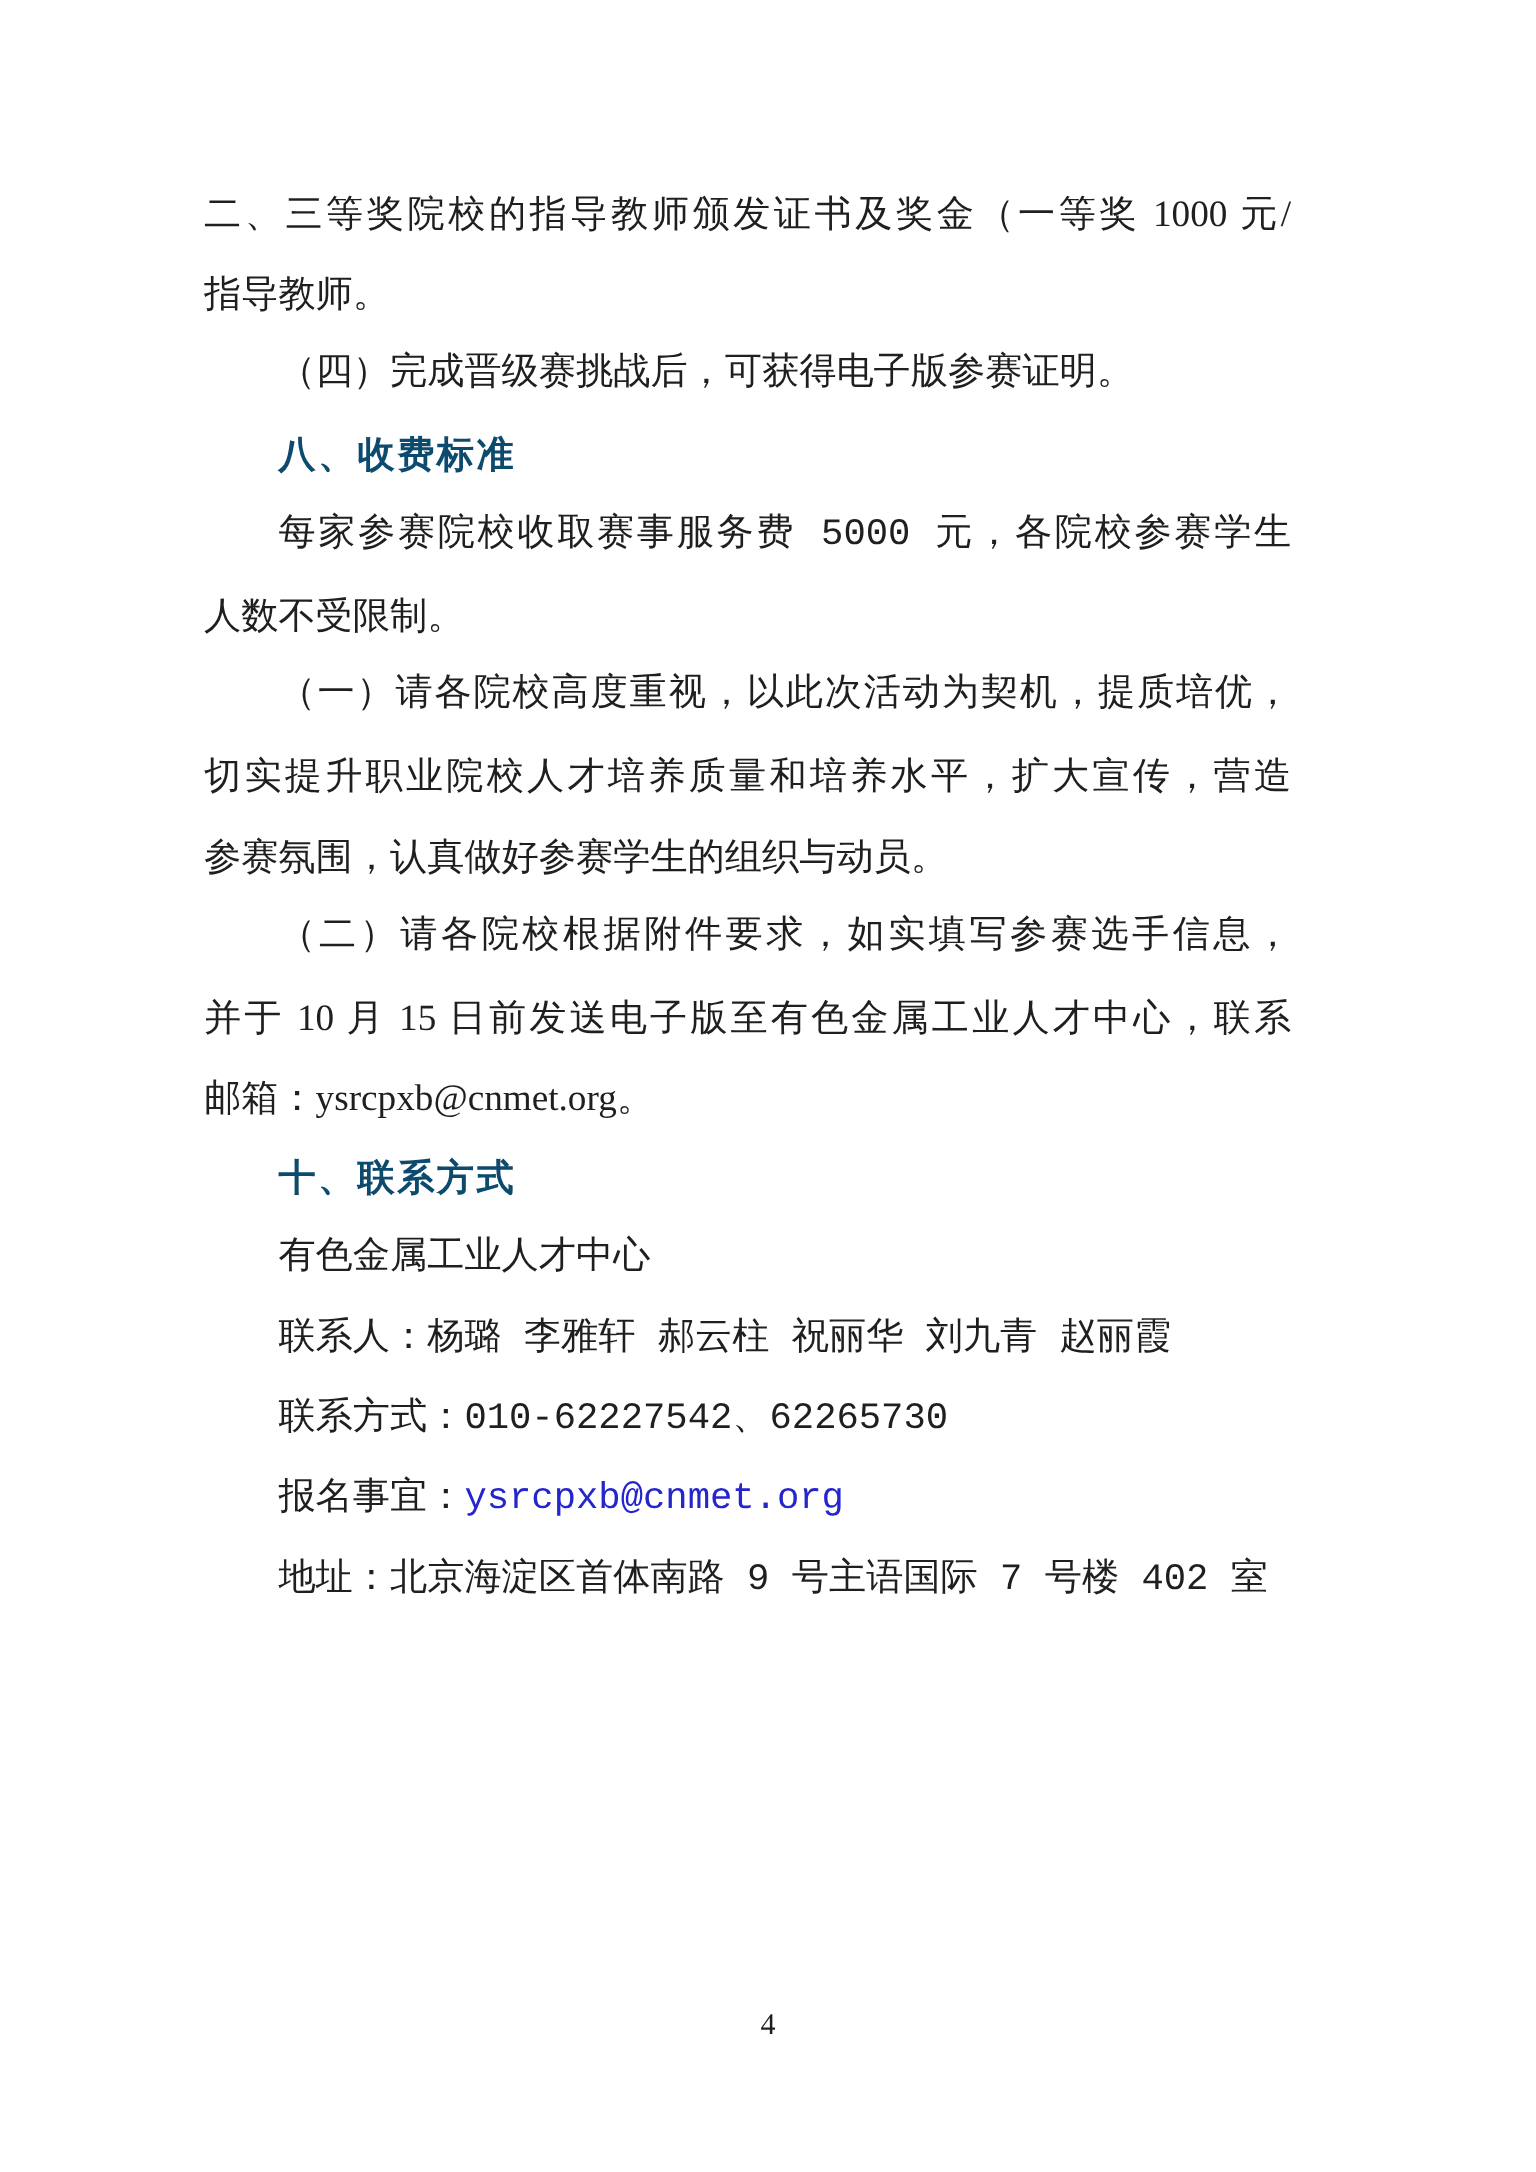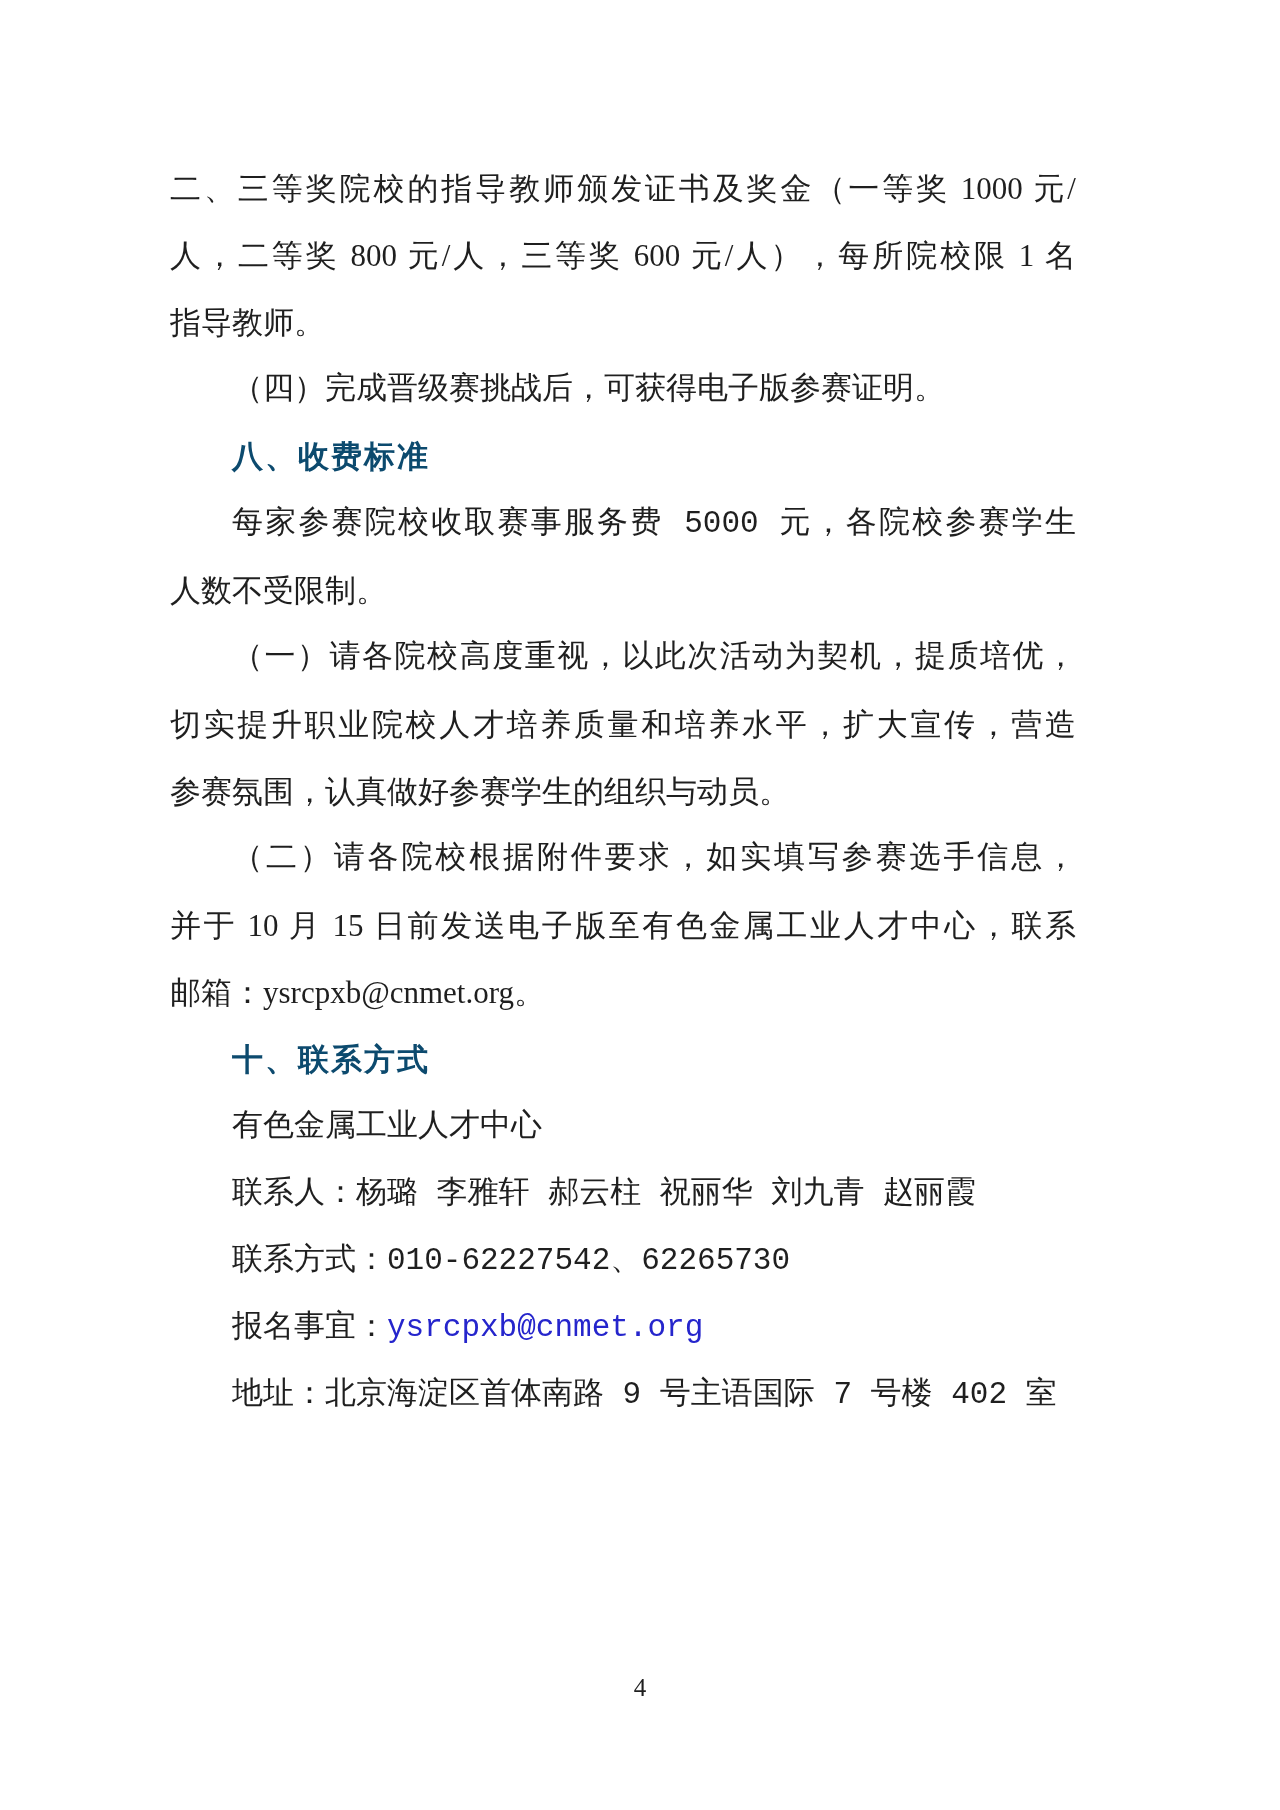--- a/index.html
+++ b/index.html
@@ -13,21 +13,21 @@
     overflow: hidden;
   }
   .page {
     position: absolute;
     inset: 0;
     background: #ffffff;
   }
   .text-block {
     position: absolute;
     left: 170px;
-    top: 155px;
+    top: 144px;
     width: 906px;
   }
   .line {
     font-size: 31px;
     line-height: 67px;
     min-height: 67px;
     color: #1f1f1f;
   }
   .indent { text-indent: 2em; font-family: Liberation Mono, monospace; }
   .full {
@@ -56,21 +56,20 @@
     color: #1f1f1f;
   }
 </style>
 </head>
 <body>
 
 <div class="page">
   <div class="text-block">
 
     <div class="line full">二、三等奖院校的指导教师颁发证书及奖金（一等奖 1000 元/</div>
-    <div class="line full">人，二等奖 800 元/人，三等奖 600 元/人），每所院校限 1 名</div>
     <div class="line">指导教师。</div>
 
     <div class="line indent">（四）完成晋级赛挑战后，可获得电子版参赛证明。</div>
 
     <div class="line indent heading">八、收费标准</div>
 
     <div class="line indent full">每家参赛院校收取赛事服务费 5000 元，各院校参赛学生</div>
     <div class="line">人数不受限制。</div>
 
 

